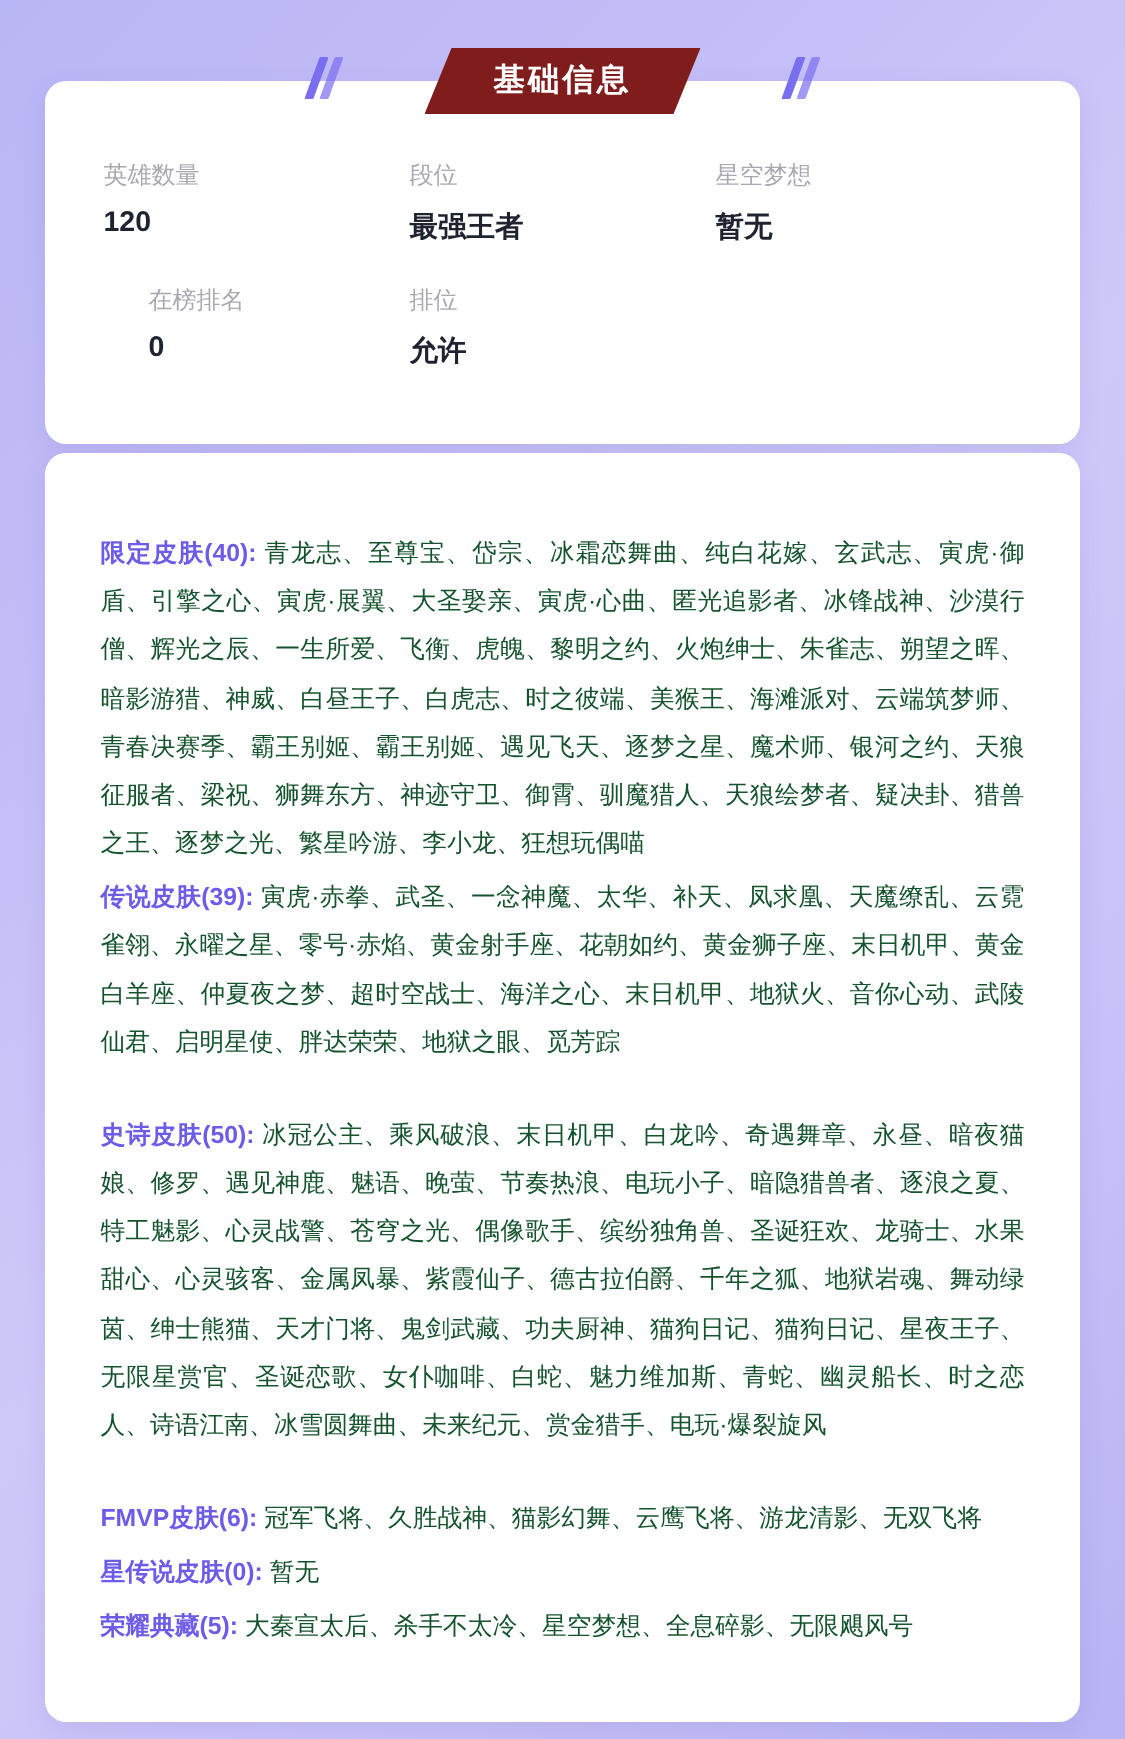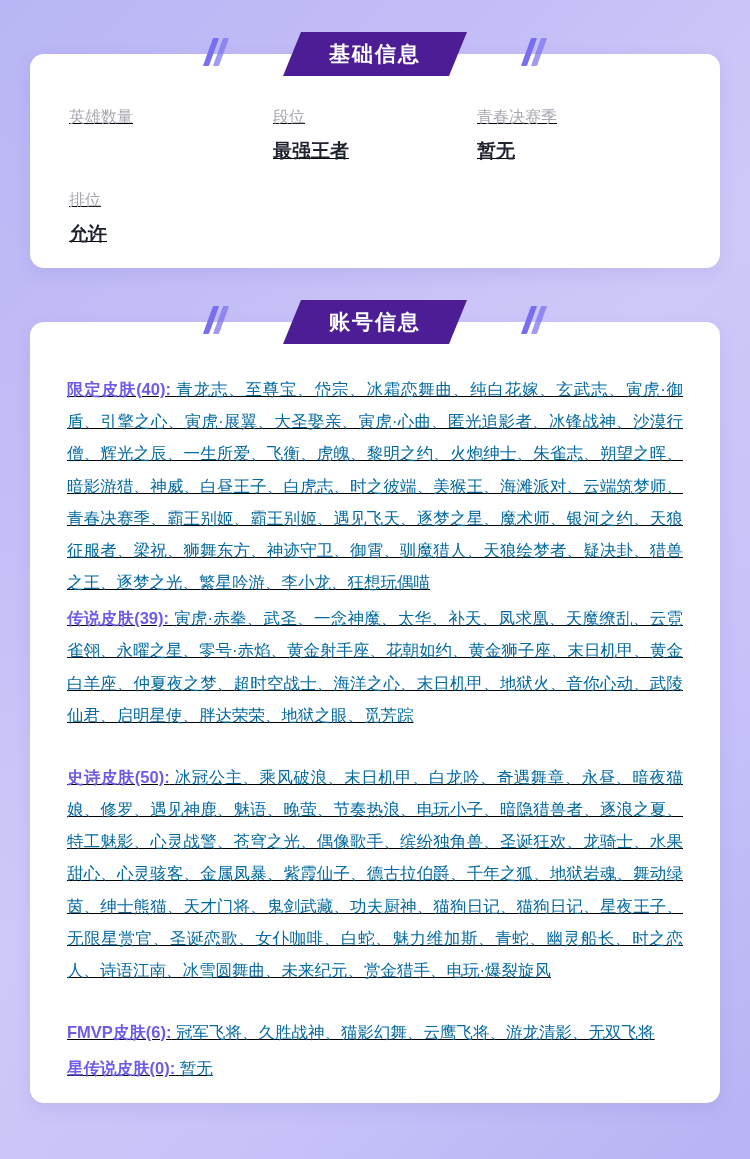--- a/index.html
+++ b/index.html
@@ -27,21 +27,21 @@
   .banner-wrap {
     position: relative;
     display: flex;
     justify-content: center;
     align-items: center;
     height: 48px;
     z-index: 5;
   }
   .banner {
     position: relative;
-    background: #4c1d95;
+    background: #7f1d1d;
     color: #ffffff;
     font-size: 21px;
     font-weight: bold;
     letter-spacing: 2px;
     padding: 11px 46px 12px 46px;
     clip-path: polygon(18px 0, 100% 0, calc(100% - 18px) 100%, 0% 100%);
     line-height: 1;
   }
   .slash {
     position: absolute;
@@ -59,24 +59,23 @@
     transform: skewX(-20deg);
     border-radius: 1px;
   }
   .slash i:nth-child(2) { opacity: .7; }
 
   
   .card {
     background: #ffffff;
     border-radius: 14px;
     margin-top: -24px;
-    padding: 46px 34px 16px 34px;
+    padding: 46px 34px 44px 34px;
     box-shadow: 0 6px 18px rgba(90, 80, 180, .12);
     border: 1px solid rgba(255,255,255,.7);
-    text-decoration: underline;
   }
 
   
   .info-grid {
     display: grid;
     grid-template-columns: 1fr 1fr 1fr;
     row-gap: 26px;
     padding: 6px 4px 4px 4px;
   }
   .info-cell.c0 { text-align: left; }
@@ -103,21 +102,21 @@
     color: #2b2f3a;
     margin-bottom: 20px;
     text-align: justify;
   }
   .block:last-child { margin-bottom: 0; }
   .block .k {
     color: #6c5ce7;
     font-weight: bold;
   }
   .block .v {
-    color: #0369a1;
+    color: #14532d;
   }
   .gap-lg { margin-bottom: 30px; }
   .gap-sm { margin-bottom: 4px; }
 </style>
 </head>
 <body>
 
 <div class="page">
 
   <div class="section">
@@ -130,55 +129,49 @@
       <span class="slash right">
           <i></i>
           <i></i>
         </span>
     </div>
     <div class="card">
       <div class="info-grid">
 
         <div class="info-cell c0">
           <div class="info-label">英雄数量</div>
+          <div class="info-value">120</div>
         </div>
 
 
         <div class="info-cell c2">
           <div class="info-label">段位</div>
           <div class="info-value">最强王者</div>
         </div>
 
         <div class="info-cell c0">
-          <div class="info-label">青春决赛季</div>
+          <div class="info-label">星空梦想</div>
           <div class="info-value">暂无</div>
         </div>
 
+        <div class="info-cell c1">
+          <div class="info-label">在榜排名</div>
+          <div class="info-value">0</div>
+        </div>
 
         <div class="info-cell c2">
           <div class="info-label">排位</div>
           <div class="info-value">允许</div>
         </div>
 
       </div>
     </div>
   </div>
 
   <div class="section">
-    <div class="banner-wrap">
-      <span class="slash left">
-          <i></i>
-          <i></i>
-        </span>
-      <div class="banner">账号信息</div>
-      <span class="slash right">
-          <i></i>
-          <i></i>
-        </span>
-    </div>
     <div class="card">
       <div class="acct">
 
         <div class="block gap-sm">
           <span class="k">限定皮肤(40):</span>
           <span class="v">青龙志、至尊宝、岱宗、冰霜恋舞曲、纯白花嫁、玄武志、寅虎·御盾、引擎之心、寅虎·展翼、大圣娶亲、寅虎·心曲、匿光追影者、冰锋战神、沙漠行僧、辉光之辰、一生所爱、飞衡、虎魄、黎明之约、火炮绅士、朱雀志、朔望之晖、暗影游猎、神威、白昼王子、白虎志、时之彼端、美猴王、海滩派对、云端筑梦师、青春决赛季、霸王别姬、霸王别姬、遇见飞天、逐梦之星、魔术师、银河之约、天狼征服者、梁祝、狮舞东方、神迹守卫、御霄、驯魔猎人、天狼绘梦者、疑决卦、猎兽之王、逐梦之光、繁星吟游、李小龙、狂想玩偶喵</span>
         </div>
 
         <div class="block gap-lg">
           <span class="k">传说皮肤(39):</span>
@@ -193,18 +186,22 @@
         <div class="block gap-sm">
           <span class="k">FMVP皮肤(6):</span>
           <span class="v">冠军飞将、久胜战神、猫影幻舞、云鹰飞将、游龙清影、无双飞将</span>
         </div>
 
         <div class="block gap-sm">
           <span class="k">星传说皮肤(0):</span>
           <span class="v">暂无</span>
         </div>
 
+        <div class="block">
+          <span class="k">荣耀典藏(5):</span>
+          <span class="v">大秦宣太后、杀手不太冷、星空梦想、全息碎影、无限飓风号</span>
+        </div>
 
       </div>
     </div>
   </div>
 
 </div>
 
 </body></html>

